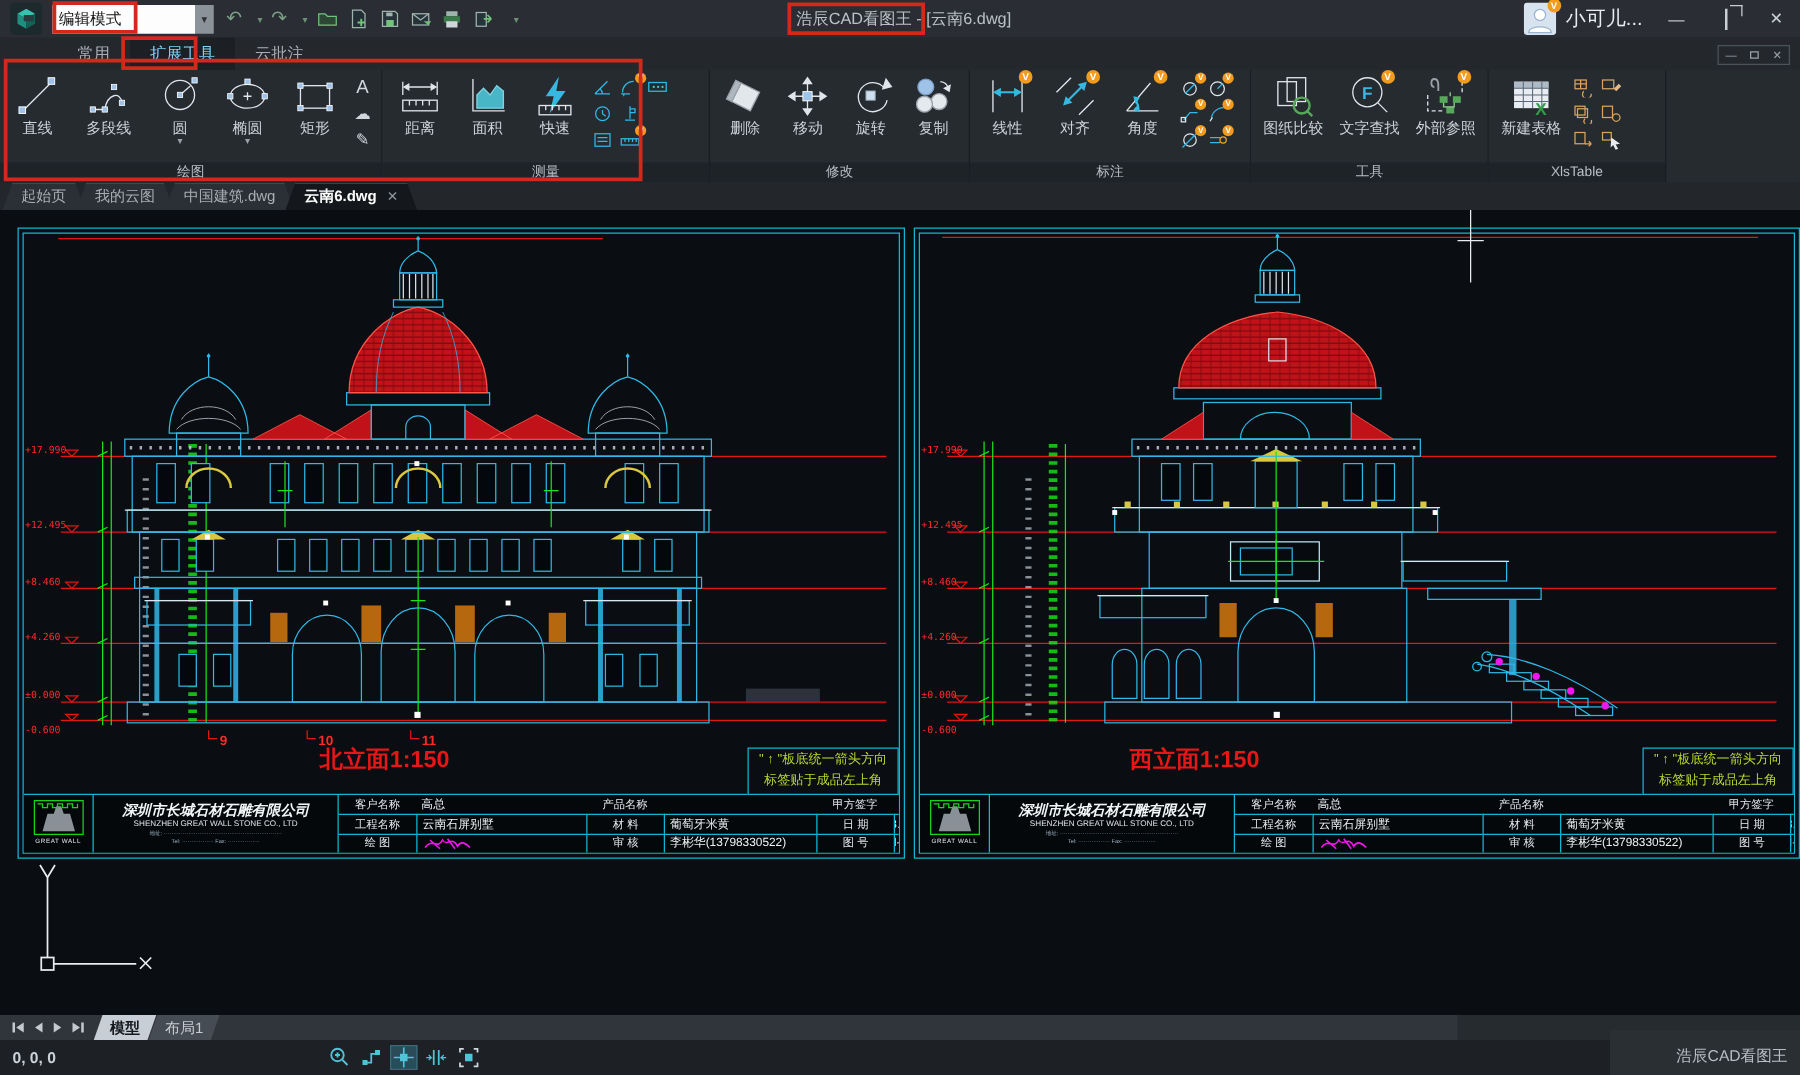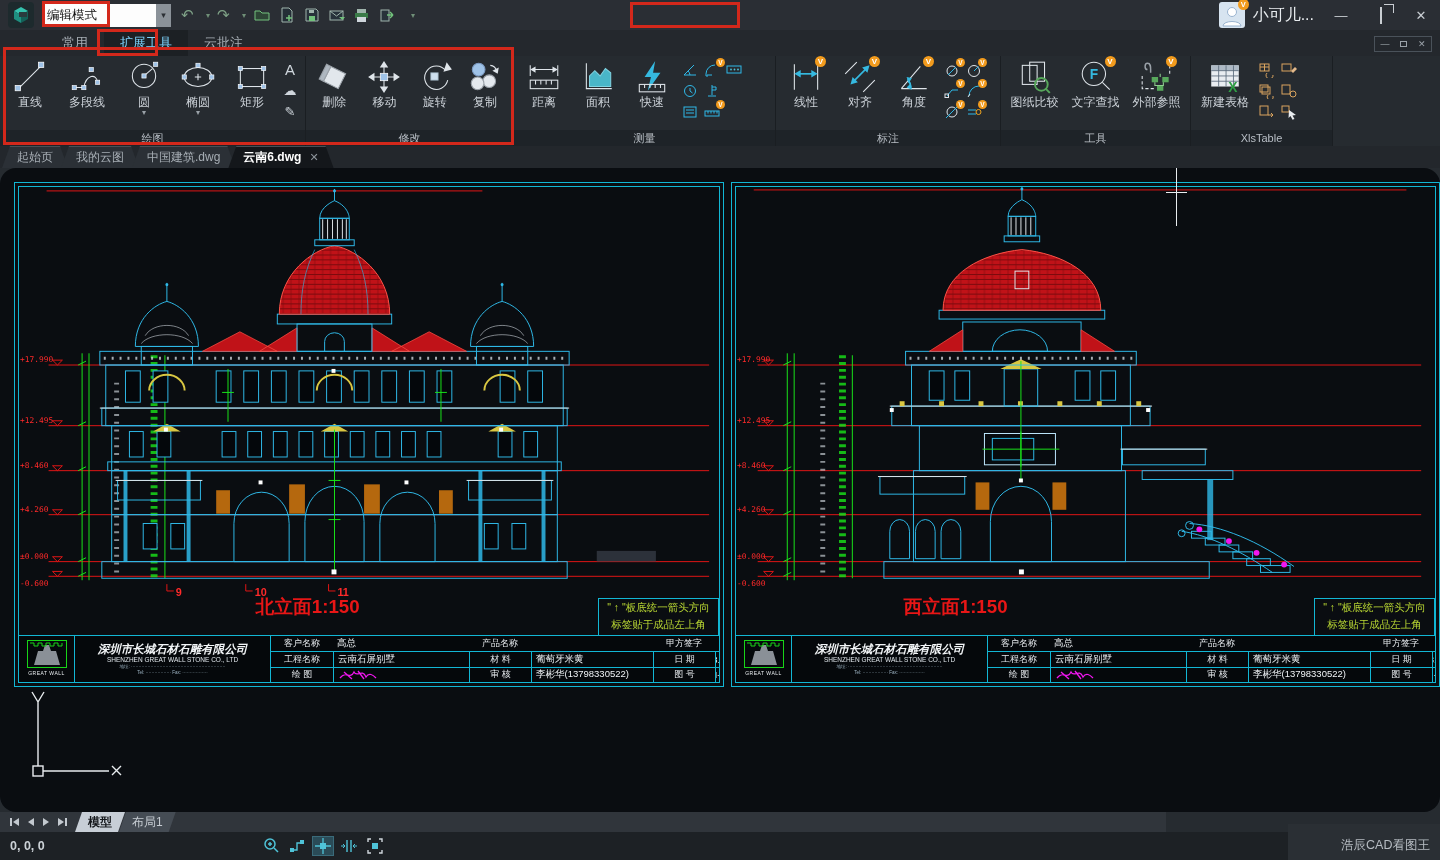--- a/index.html
+++ b/index.html
@@ -65,21 +65,21 @@
   
   .docrow { position:absolute; left:0; top:146px; width:1440px; height:22px; background:#23272c;
     display:flex; align-items:stretch; padding-left:2px; }
   .dtab { position:relative; color:#a7aeb5; font-size:12px; line-height:22px; padding:0 15px;
     clip-path:polygon(8px 0, calc(100% - 8px) 0, 100% 100%, 0 100%); background:#2b3036;
     margin-left:-7px; box-shadow:inset 0 1px 0 #4a5056; }
   .dtab.active { background:#14171b; color:#ffffff; font-weight:bold; z-index:2; }
   .dtab .x { color:#8d949b; font-weight:normal; font-size:11px; margin-left:8px; }
 
   
-  .canvas { position:absolute; left:0; top:168px; width:1440px; height:644px; background:#0a0d11; overflow:hidden;border-radius:16px; }
+  .canvas { position:absolute; left:0; top:168px; width:1440px; height:644px; background:#0a0d11; overflow:hidden; }
   .sheet { position:absolute; top:14px; height:505px; border:1px solid #12b6d4; background:#0a0d11; }
   .sheet-inner { position:absolute; inset:3px; border:1px solid #12b6d4; display:flex; flex-direction:column; }
   .drw { flex:1; width:100%; display:block; }
   .noteb { position:absolute; right:0; bottom:46px; width:121px; height:38px; border:1px solid #12b6d4;
     background:#0a0d11; color:#b9d733; font-size:10.5px; line-height:17px; text-align:center; z-index:3; }
   .tblock { height:47px; border-top:1px solid #12b6d4; display:flex; background:#05080b; }
   .tb-logo { width:56px; border-right:1px solid #12b6d4; display:flex; flex-direction:column; align-items:center; }
   .logobox { margin-top:4px; width:40px; height:28px; border:1px solid #18d418; position:relative; }
   .logotext { color:#e8ecef; font-size:5px; margin-top:2px; letter-spacing:.5px; }
   .tb-co { width:196px; border-right:1px solid #12b6d4; display:flex; flex-direction:column;
@@ -206,20 +206,24 @@
             <rect x="4" y="3" width="9" height="4" fill="#9fb4ac"></rect>
             <rect x="2" y="7" width="13" height="5" fill="#3a7a48"></rect>
             <rect x="4" y="11" width="9" height="5" fill="#cfd6dc"></rect>
           </svg></span>
       <span class="qi"><svg viewBox="0 0 18 18">
             <rect x="3" y="4" width="8" height="11" fill="#27323a" stroke="#9fb4ac"></rect>
             <path d="M9 9h6m0 0-3-3m3 3-3 3" stroke="#72c27c" fill="none" stroke-width="1.4"></path>
           </svg></span>
       <span class="qcaret" style="margin-left:8px">▾</span>
     </div>
+    <div class="title-center">
+      <span>浩辰CAD看图王</span>
+      <span>- [云南6.dwg]</span>
+    </div>
     <div class="tb-right">
       <span style="display:flex;align-items:center;gap:8px">
         <span class="avatarwrap">
           <svg width="26" height="26" viewBox="0 0 26 26">
               <rect width="26" height="26" rx="3" fill="#d7e4f0"></rect>
               <circle cx="13" cy="10" r="4.5" fill="#ffffff" stroke="#9ab4d0"></circle>
               <path d="M4 24c0-6 18-6 18 0z" fill="#ffffff" stroke="#9ab4d0"></path>
             </svg>
           <span class="vbadge-av">V</span>
         </span>
@@ -305,20 +309,101 @@
               <span class="glyph">☁</span>
             </span>
           <span class="sbtn">
               <span class="glyph">✎</span>
             </span>
         </div>
       </div>
       <div class="rtitle">绘图</div>
     </div>
 
+    <div class="rgroup" style="width:262px">
+      <div class="rbody">
+        <div class="rbtn">
+          <span class="ricon"><svg viewBox="0 0 34 34">
+                <path d="M4 6v10M30 6v10M6 10h22" class="wh" stroke-width="1.4"></path>
+                <path d="M4 10l5-3v6zM30 10l-5-3v6z" fill="#dfe5ea"></path>
+                <rect x="4" y="20" width="26" height="8" class="wh"></rect>
+                <path d="M9 20v4M14 20v4M19 20v4M24 20v4" class="wh"></path>
+              </svg></span>
+          <span class="rlabel">距离</span>
+        </div>
+        <div class="rbtn">
+          <span class="ricon"><svg viewBox="0 0 34 34">
+                <path d="M6 4v24h24" class="wh" stroke-width="1.6"></path>
+                <polygon points="9,26 9,16 14,11 19,16 24,9 29,13 29,26" fill="#49b6c8" stroke="#7fd2e0"></polygon>
+              </svg></span>
+          <span class="rlabel">面积</span>
+        </div>
+        <div class="rbtn">
+          <span class="ricon"><svg viewBox="0 0 34 34">
+                <polygon points="20,2 10,17 16,17 13,30 25,13 18,13" fill="#35b9e0"></polygon>
+                <rect x="5" y="24" width="24" height="7" class="wh"></rect>
+                <path d="M10 24v3.5M15 24v3.5M20 24v3.5M25 24v3.5" class="wh"></path>
+              </svg></span>
+          <span class="rlabel">快速</span>
+        </div>
+        <div class="scol">
+          <span class="sbtn">
+              <svg class="mini" viewBox="0 0 17 16">
+                <path d="M2 13h12M2 13 12 3" class="cy"></path>
+                <path d="M8 13a6 6 0 0 0-2-4" class="cy"></path>
+              </svg>
+            </span>
+          <span class="sbtn">
+              <svg class="mini" viewBox="0 0 17 16">
+                <circle cx="8" cy="8" r="5.5" class="cy"></circle>
+                <path d="M8 5v3l2.5 2" class="cy"></path>
+              </svg>
+            </span>
+          <span class="sbtn">
+              <svg class="mini" viewBox="0 0 17 16">
+                <rect x="2" y="3" width="12" height="10" class="cy"></rect>
+                <path d="M4 6h8M4 9h8" class="cy"></path>
+              </svg>
+            </span>
+        </div>
+        <div class="scol">
+          <span class="sbtn">
+              <svg class="mini" viewBox="0 0 17 16">
+                <path d="M2 12a9 9 0 0 1 9-9" class="cy"></path>
+                <path d="M1 13h7M3 13v2" class="cy"></path>
+              </svg>
+              <span class="vbm">V</span>
+            </span>
+          <span class="sbtn">
+              <svg class="mini" viewBox="0 0 17 16">
+                <path d="M8 2v10M8 4h4v3H8M4 13h8" class="cy"></path>
+              </svg>
+            </span>
+          <span class="sbtn">
+              <svg class="mini" viewBox="0 0 17 16">
+                <rect x="1" y="7" width="14" height="5" class="cy"></rect>
+                <path d="M4 7v2.5M7 7v2.5M10 7v2.5M13 7v2.5" class="cy"></path>
+              </svg>
+              <span class="vbm">V</span>
+            </span>
+        </div>
+        <div class="scol">
+          <span class="sbtn">
+              <svg class="mini" viewBox="0 0 17 16">
+                <rect x="1" y="4" width="14" height="7" class="cy"></rect>
+                <circle cx="5" cy="7.5" r=".9" fill="#4fc3d8"></circle>
+                <circle cx="8.5" cy="7.5" r=".9" fill="#4fc3d8"></circle>
+                <circle cx="12" cy="7.5" r=".9" fill="#4fc3d8"></circle>
+              </svg>
+            </span>
+        </div>
+      </div>
+      <div class="rtitle">测量</div>
+    </div>
+
     <div class="rgroup" style="width:208px">
       <div class="rbody" style="justify-content:space-around">
         <div class="rbtn">
           <span class="ricon"><svg viewBox="0 0 34 34">
                 <polygon points="14,7 28,14 21,28 7,21" fill="#e2e7ec" stroke="#9aa1a8"></polygon>
                 <polygon points="7,21 14,7 10,5 3,19" fill="#aeb7c0" stroke="#9aa1a8"></polygon>
               </svg></span>
           <span class="rlabel">删除</span>
         </div>
         <div class="rbtn">
@@ -342,101 +427,20 @@
                 <circle cx="11" cy="10" r="6" fill="#9fc3e8" stroke="#7d9cc4"></circle>
                 <circle cx="21" cy="21" r="6" fill="#e4e9ee" stroke="#9aa1a8"></circle>
                 <circle cx="10" cy="23" r="6" fill="#e4e9ee" stroke="#9aa1a8"></circle>
                 <path d="M22 6a7 7 0 0 1 6 5" class="wh" stroke-width="1.6"></path>
                 <path d="M29 14l1-6-6 3z" fill="#dfe5ea"></path>
               </svg></span>
           <span class="rlabel">复制</span>
         </div>
       </div>
       <div class="rtitle">修改</div>
-    </div>
-
-    <div class="rgroup" style="width:262px">
-      <div class="rbody">
-        <div class="rbtn">
-          <span class="ricon"><svg viewBox="0 0 34 34">
-                <path d="M4 6v10M30 6v10M6 10h22" class="wh" stroke-width="1.4"></path>
-                <path d="M4 10l5-3v6zM30 10l-5-3v6z" fill="#dfe5ea"></path>
-                <rect x="4" y="20" width="26" height="8" class="wh"></rect>
-                <path d="M9 20v4M14 20v4M19 20v4M24 20v4" class="wh"></path>
-              </svg></span>
-          <span class="rlabel">距离</span>
-        </div>
-        <div class="rbtn">
-          <span class="ricon"><svg viewBox="0 0 34 34">
-                <path d="M6 4v24h24" class="wh" stroke-width="1.6"></path>
-                <polygon points="9,26 9,16 14,11 19,16 24,9 29,13 29,26" fill="#49b6c8" stroke="#7fd2e0"></polygon>
-              </svg></span>
-          <span class="rlabel">面积</span>
-        </div>
-        <div class="rbtn">
-          <span class="ricon"><svg viewBox="0 0 34 34">
-                <polygon points="20,2 10,17 16,17 13,30 25,13 18,13" fill="#35b9e0"></polygon>
-                <rect x="5" y="24" width="24" height="7" class="wh"></rect>
-                <path d="M10 24v3.5M15 24v3.5M20 24v3.5M25 24v3.5" class="wh"></path>
-              </svg></span>
-          <span class="rlabel">快速</span>
-        </div>
-        <div class="scol">
-          <span class="sbtn">
-              <svg class="mini" viewBox="0 0 17 16">
-                <path d="M2 13h12M2 13 12 3" class="cy"></path>
-                <path d="M8 13a6 6 0 0 0-2-4" class="cy"></path>
-              </svg>
-            </span>
-          <span class="sbtn">
-              <svg class="mini" viewBox="0 0 17 16">
-                <circle cx="8" cy="8" r="5.5" class="cy"></circle>
-                <path d="M8 5v3l2.5 2" class="cy"></path>
-              </svg>
-            </span>
-          <span class="sbtn">
-              <svg class="mini" viewBox="0 0 17 16">
-                <rect x="2" y="3" width="12" height="10" class="cy"></rect>
-                <path d="M4 6h8M4 9h8" class="cy"></path>
-              </svg>
-            </span>
-        </div>
-        <div class="scol">
-          <span class="sbtn">
-              <svg class="mini" viewBox="0 0 17 16">
-                <path d="M2 12a9 9 0 0 1 9-9" class="cy"></path>
-                <path d="M1 13h7M3 13v2" class="cy"></path>
-              </svg>
-              <span class="vbm">V</span>
-            </span>
-          <span class="sbtn">
-              <svg class="mini" viewBox="0 0 17 16">
-                <path d="M8 2v10M8 4h4v3H8M4 13h8" class="cy"></path>
-              </svg>
-            </span>
-          <span class="sbtn">
-              <svg class="mini" viewBox="0 0 17 16">
-                <rect x="1" y="7" width="14" height="5" class="cy"></rect>
-                <path d="M4 7v2.5M7 7v2.5M10 7v2.5M13 7v2.5" class="cy"></path>
-              </svg>
-              <span class="vbm">V</span>
-            </span>
-        </div>
-        <div class="scol">
-          <span class="sbtn">
-              <svg class="mini" viewBox="0 0 17 16">
-                <rect x="1" y="4" width="14" height="7" class="cy"></rect>
-                <circle cx="5" cy="7.5" r=".9" fill="#4fc3d8"></circle>
-                <circle cx="8.5" cy="7.5" r=".9" fill="#4fc3d8"></circle>
-                <circle cx="12" cy="7.5" r=".9" fill="#4fc3d8"></circle>
-              </svg>
-            </span>
-        </div>
-      </div>
-      <div class="rtitle">测量</div>
     </div>
 
     <div class="rgroup" style="width:225px">
       <div class="rbody">
         <div class="rbtn">
           <span class="ricon"><svg viewBox="0 0 34 34">
                 <path d="M6 5v24M28 5v24" class="wh" stroke-width="1.4"></path>
                 <path d="M8 14h18" stroke="#35b9e0" stroke-width="1.6" fill="none"></path>
                 <path d="M6 14l6-3.5v7zM28 14l-6-3.5v7z" fill="#35b9e0"></path>
               </svg><span class="vb">V</span></span>

